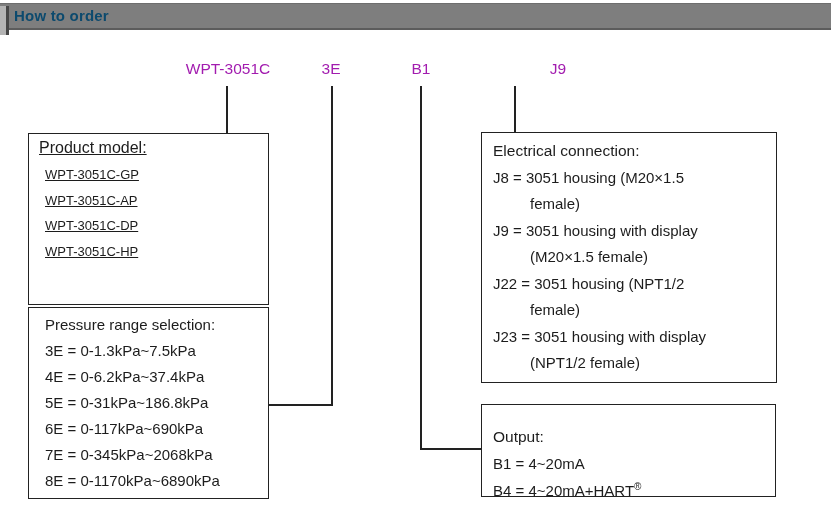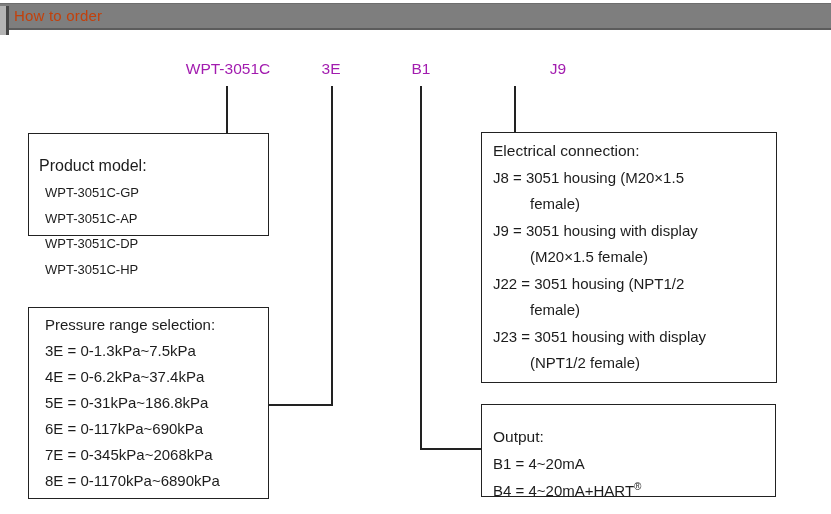--- a/index.html
+++ b/index.html
@@ -37,23 +37,23 @@
     position: absolute;
     left: 6px; top: 2px;
     width: 3px; height: 29px;
     background: #474747;
   }
   .header-title {
     position: absolute;
     left: 14px; top: 3px;
     height: 42px;
     line-height: 25px;
-    color: #c2410c;
+    color: #0c4a6e;
     font-size: 15px;
-    font-weight: normal;
+    font-weight: bold;
     letter-spacing: 0.2px;
   }
 
   
   .code-label {
     position: absolute;
     top: 60px;
     transform: translateX(-50%);
     font-size: 15.5px;
     white-space: nowrap;
@@ -78,21 +78,21 @@
   .box .line {
     font-size: 15px;
     line-height: 26.5px;
     white-space: nowrap;
   }
   .box .title {
     font-size: 15.5px;
     line-height: 27px;
     white-space: nowrap;
   }
-  #product-box { left: 28px; top: 133px; width: 241px; height: 103px; padding: 18px 10px; }
+  #product-box { left: 28px; top: 133px; width: 241px; height: 172px; padding: 0 10px; text-decoration: underline; }
   #product-box .title { font-size: 16px; line-height: 28px; }
   #product-box .line { font-size: 13px; line-height: 25.5px; padding-left: 6px; }
 
   #pressure-box { left: 28px; top: 307px; width: 241px; height: 192px; padding: 4px 16px; }
   #pressure-box .line, #pressure-box .title { line-height: 26px; font-size: 15px; }
 
   #electrical-box { left: 481px; top: 132px; width: 296px; height: 251px; padding: 5px 11px; }
   #electrical-box .line, #electrical-box .title { line-height: 26.5px; }
   #electrical-box .line.indent { padding-left: 37px; }
 

